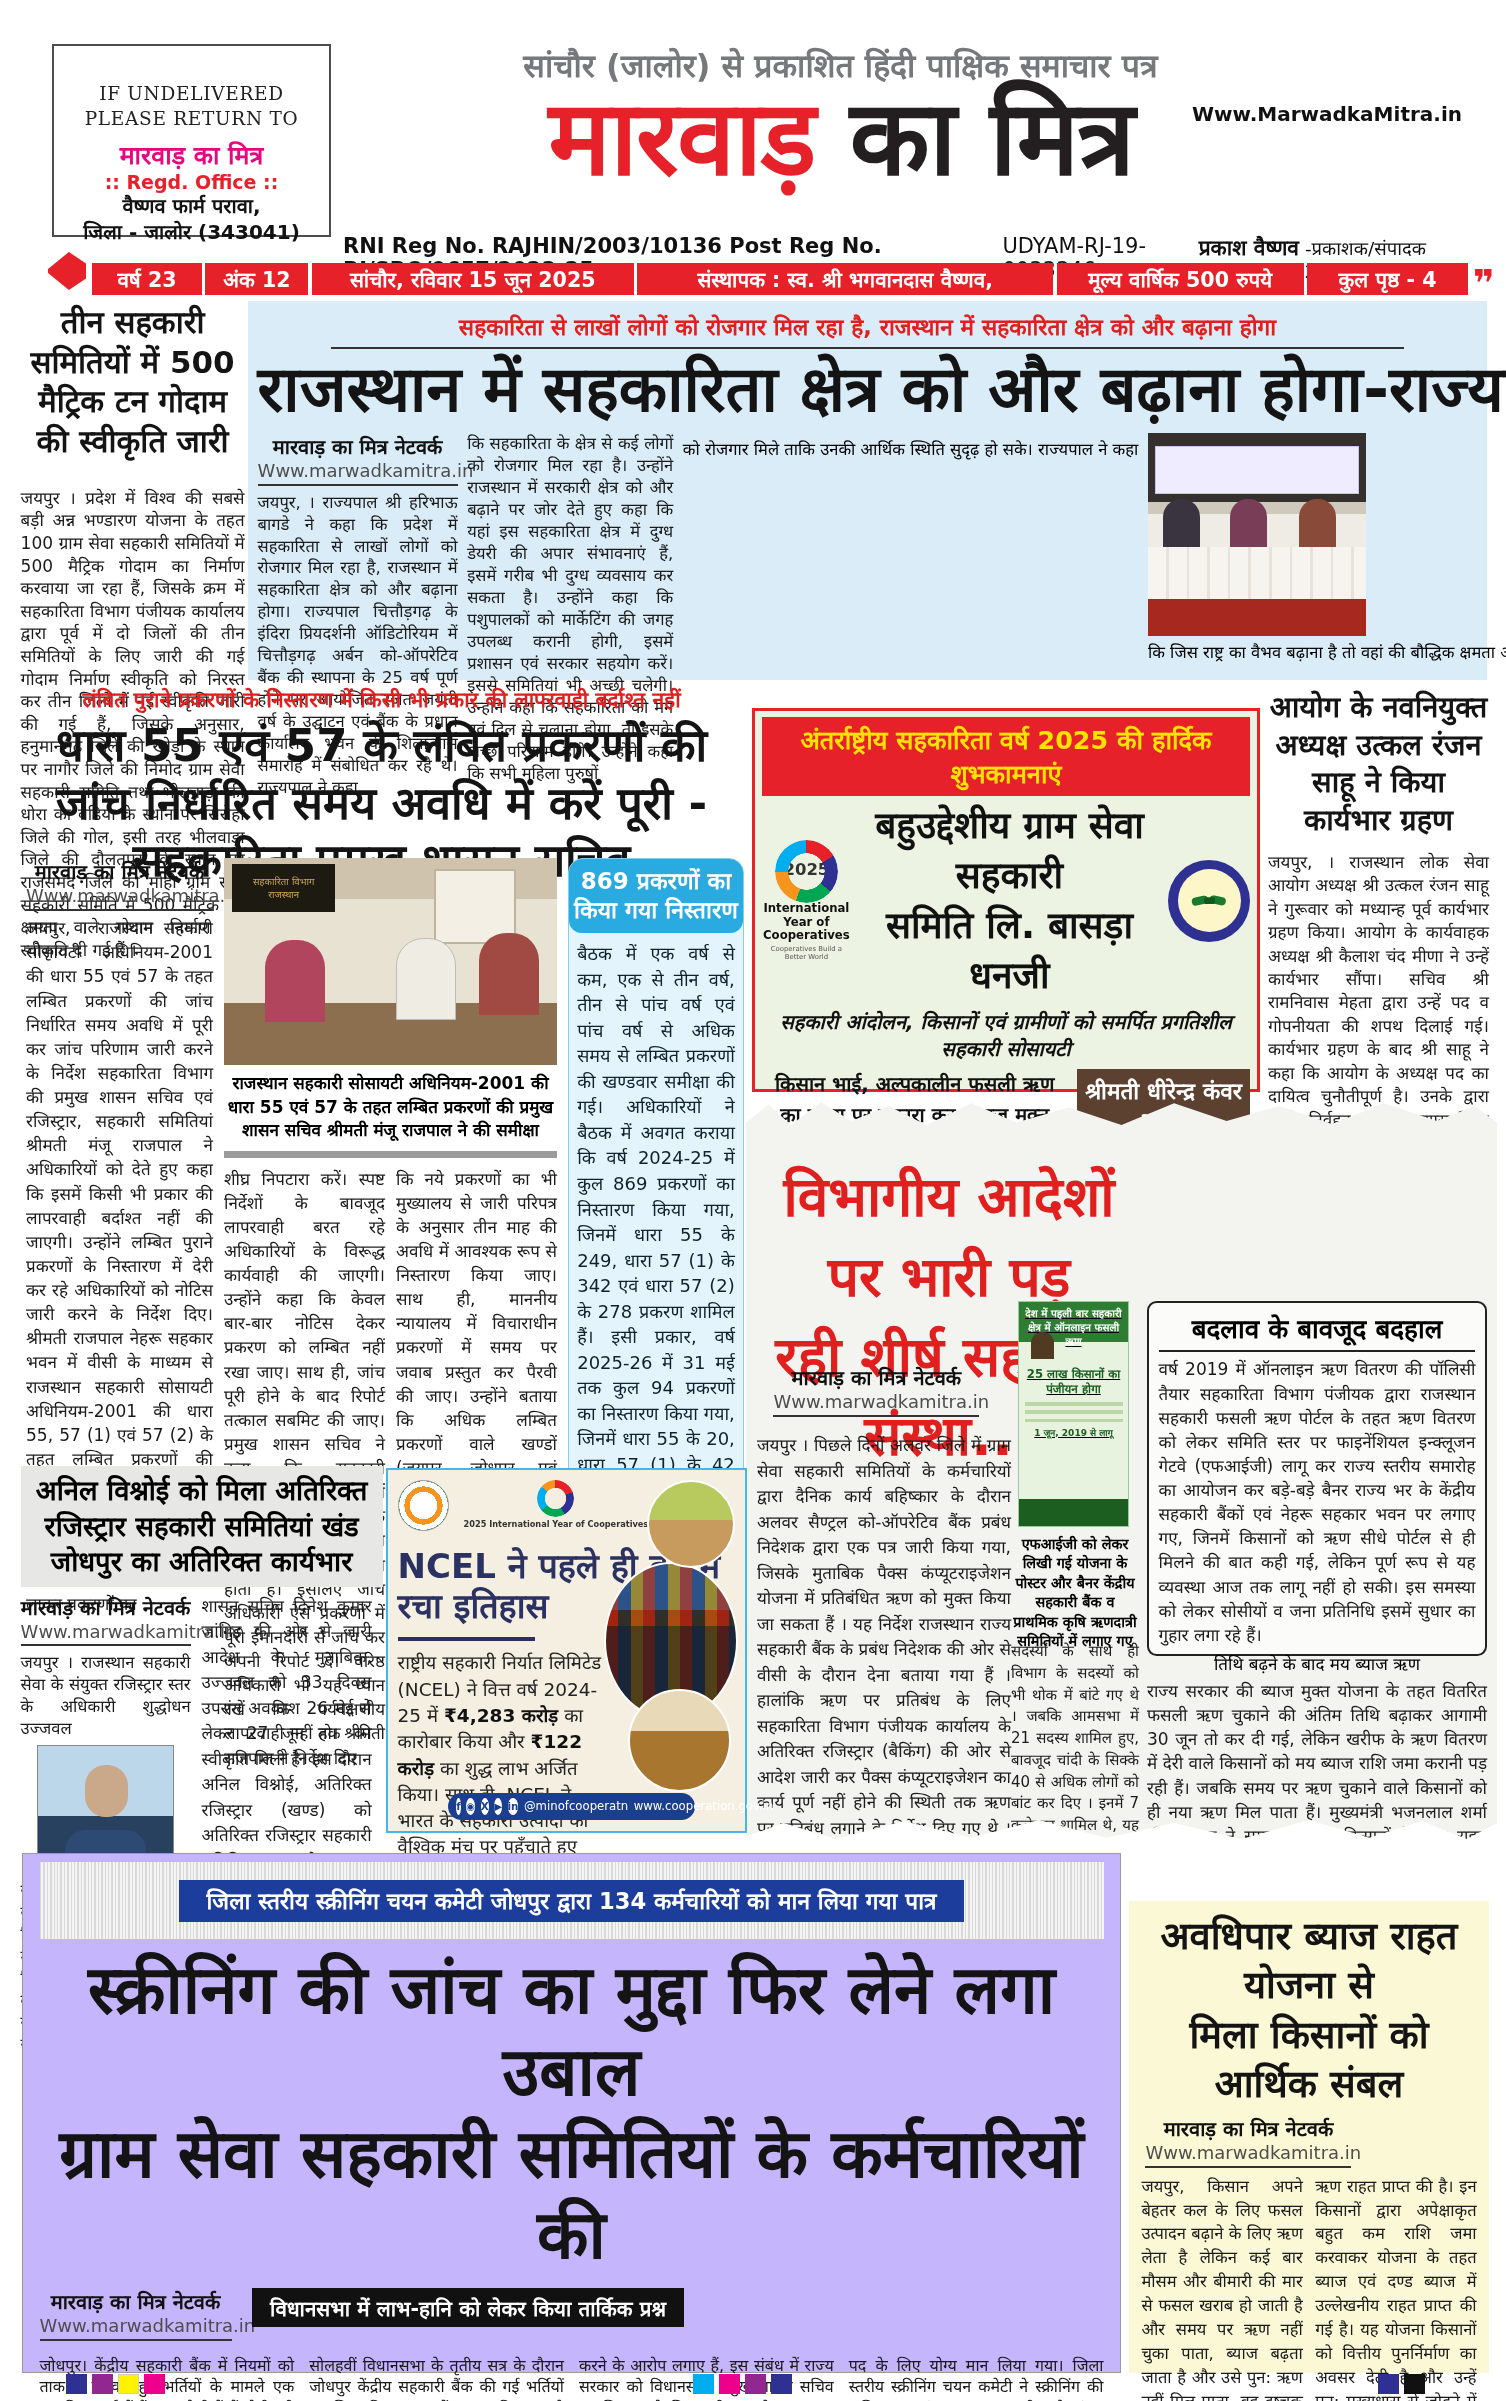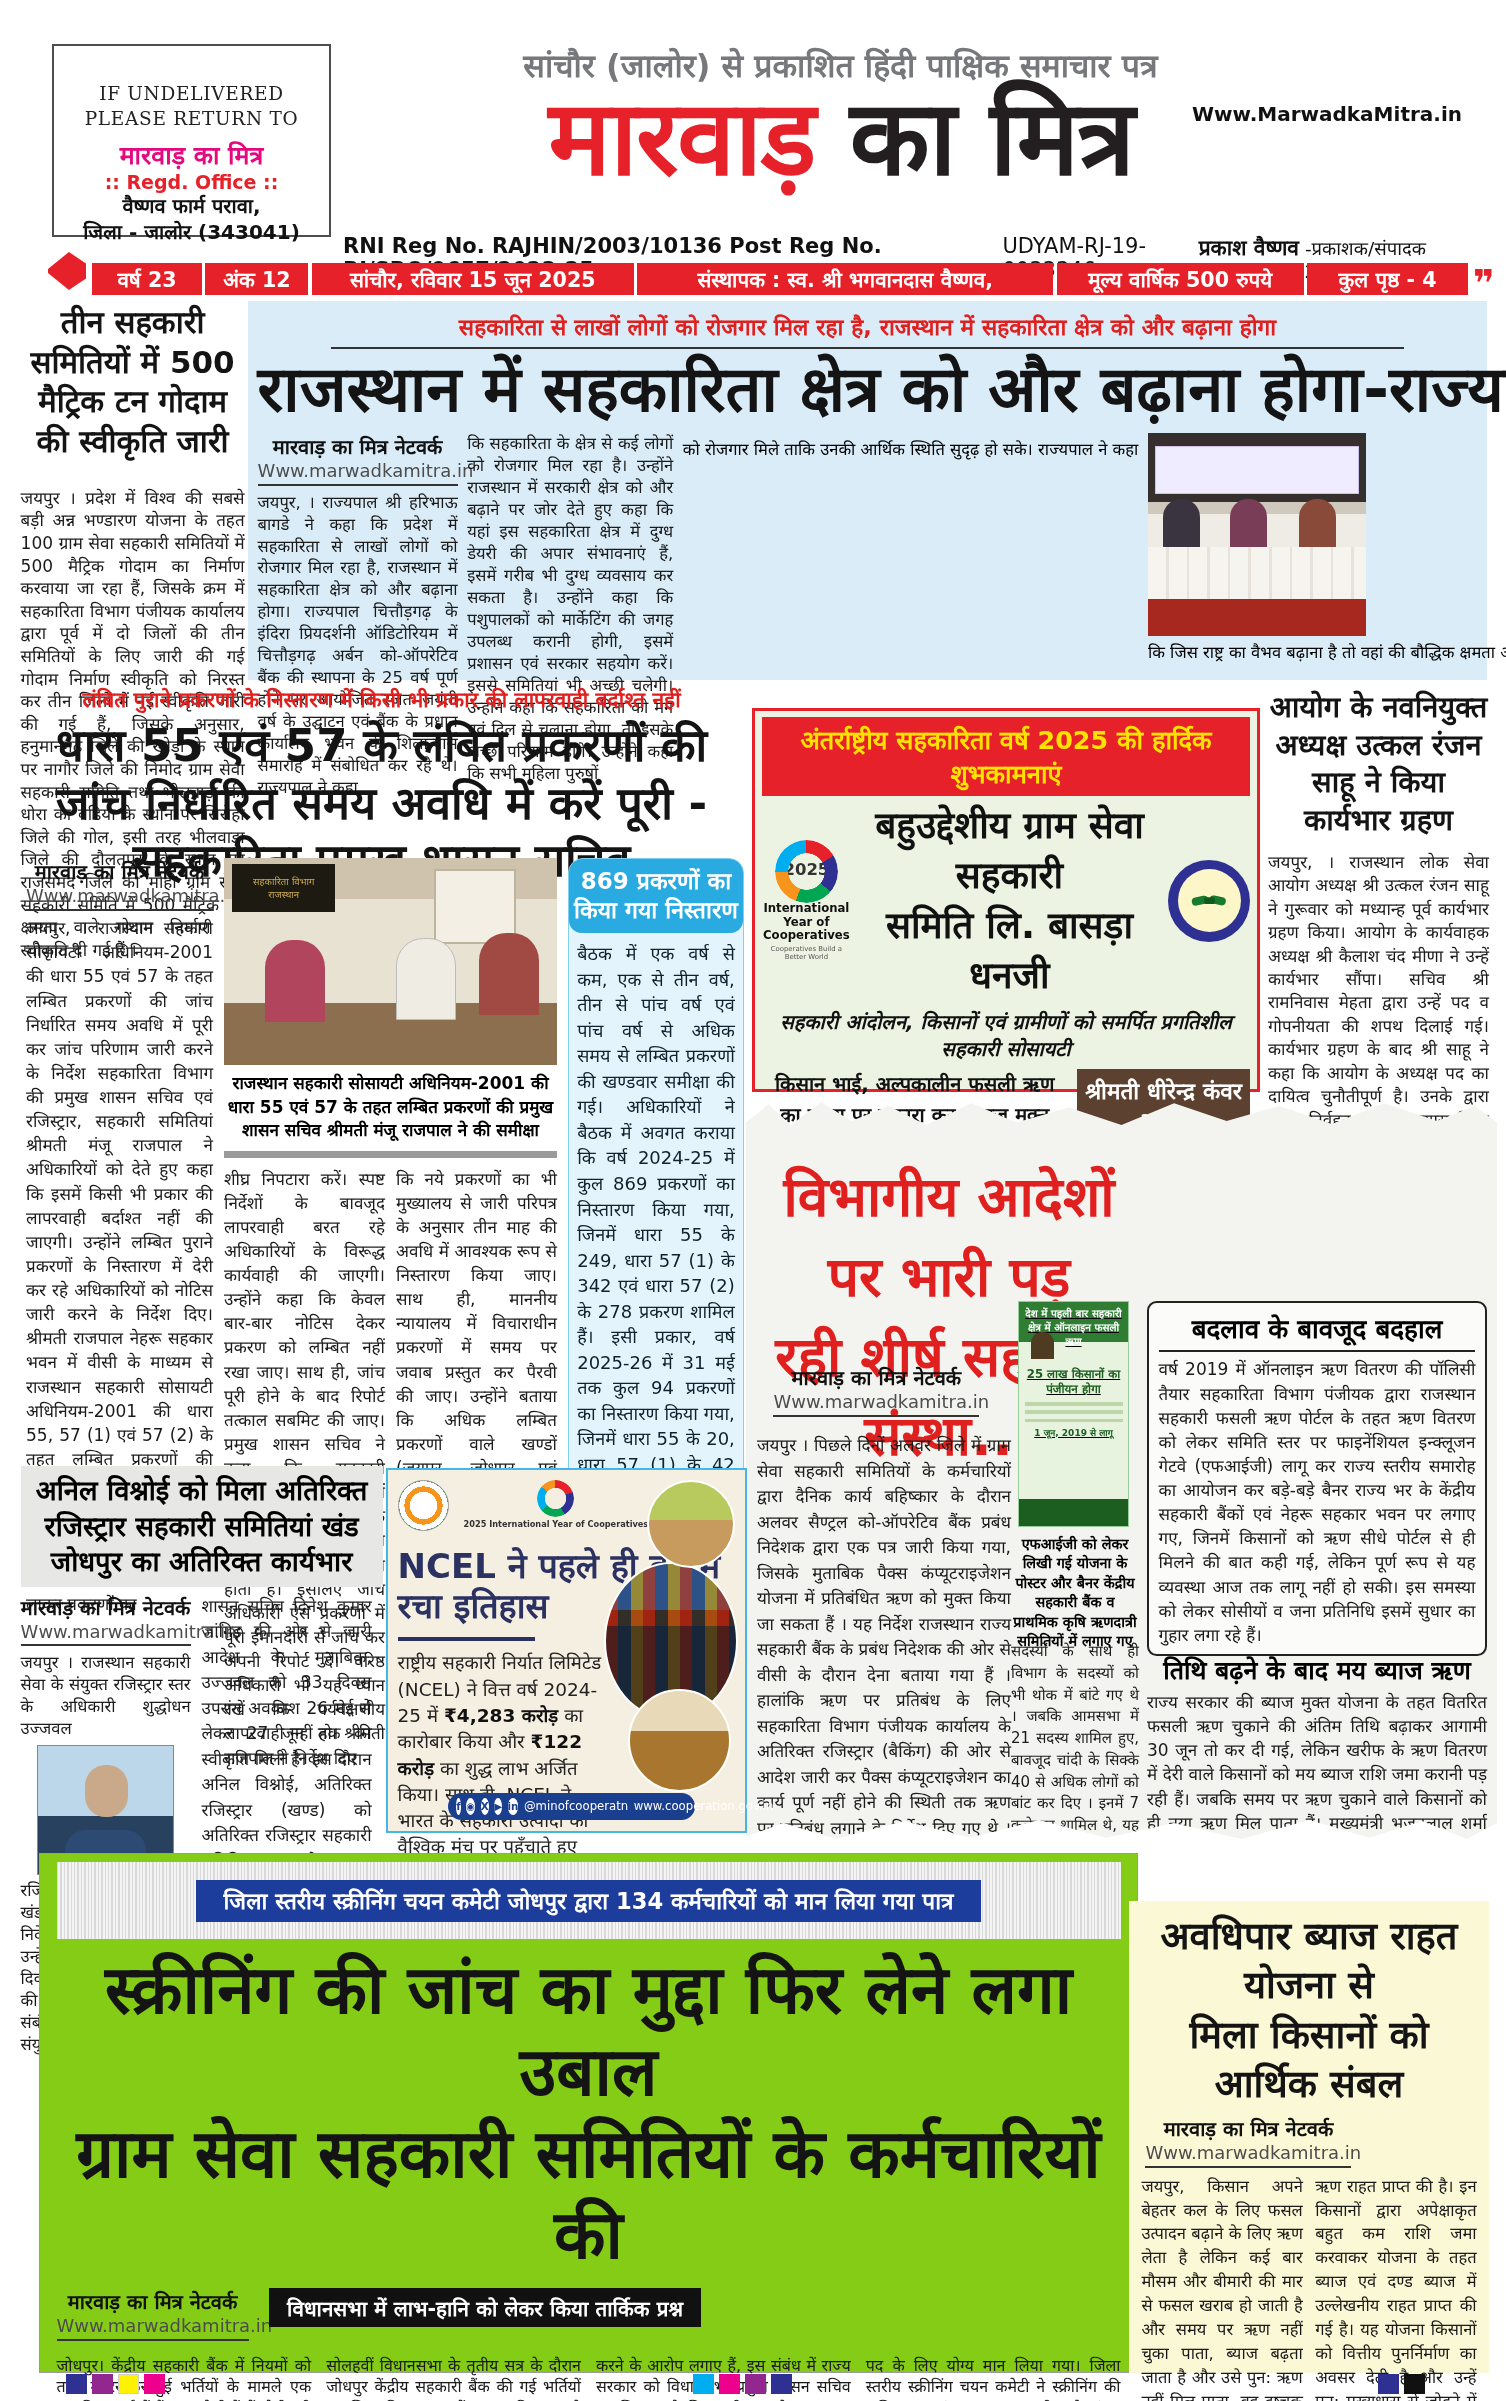--- a/index.html
+++ b/index.html
@@ -167,25 +167,25 @@
   .poster .ln { height:3.4px; background:#bcd6a8; margin:4.8px 5.5px; }
   .poster .man { position:absolute; top:30px; left:12.4px; width:23px; height:27.4px; border-radius:11px 11px 0 0; background:#4f3b22; }
   .vib-cap { position:absolute; left:265px; top:440px; width:128px; font-weight:bold; font-size:14.4px; line-height:1.35; text-align:center; }
   .vib-c2 { position:absolute; left:265px; top:546px; width:128px; }
   .vib-c2 .body-txt { font-size:15px; line-height:1.45; }
 
   .badlav { position:absolute; left:401px; top:206px; width:340px; border:2.7px solid #222; border-radius:9.6px; background:#fbfbf9; padding:6.9px 9.6px; }
   .badlav .t { font-weight:bold; font-size:26px; text-align:center; border-bottom:2.1px solid #222; padding-bottom:4.1px; margin-bottom:5.5px; }
   .badlav .body-txt { font-size:17px; line-height:1.42; }
   .tithi { position:absolute; left:401px; top:557px; width:340px; }
-  .tithi .t { font-weight:bold; font-size:25px; text-align:center; margin-bottom:4.1px; }
+  .tithi .t { font-weight:normal; font-size:17px; text-align:center; margin-bottom:4.1px; }
   .tithi .body-txt { font-size:17px; line-height:1.42; }
 
   
-  .screening { left:39px; top:1853px; width:1099px; height:520px; border:1.4px solid #9a9a9a; background:#84cc16; padding:8.2px 16.5px; }
+  .screening { left:22px; top:1853px; width:1099px; height:520px; border:1.4px solid #9a9a9a; background:#c4b5fd; padding:8.2px 16.5px; }
   .halftone { height:77px; background:repeating-linear-gradient(90deg,#d9d9d9 0 1.4px,#f4f4f4 1.4px 3.4px); display:flex; align-items:center; justify-content:center; }
   .bluebar { background:#1d3d9c; color:#fff; font-weight:bold; font-size:22.6px; padding:5.5px 27.4px; }
   .screening .headline { font-size:67px; text-align:center; line-height:1.22; margin-top:11px; }
   .scr-meta { display:flex; align-items:flex-start; gap:20.6px; margin-top:11px; }
   .blackbar { background:#111; color:#fff; font-weight:bold; font-size:20.6px; padding:5.5px 18px; }
   .scr-cols { display:flex; gap:15px; margin-top:8.2px; }
   .scr-cols .c { flex:1; }
   .scr-cols .body-txt { font-size:16px; line-height:1.36; }
 
   

